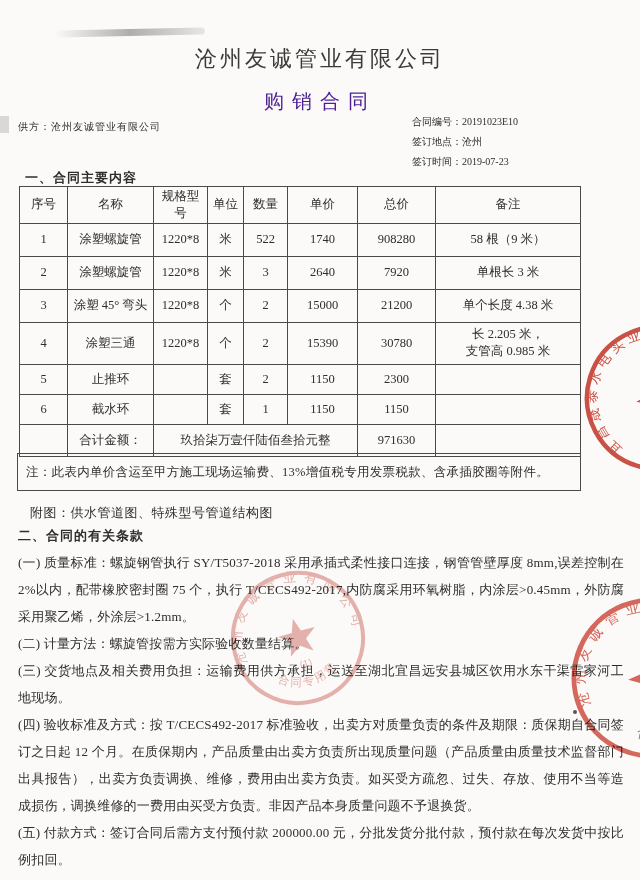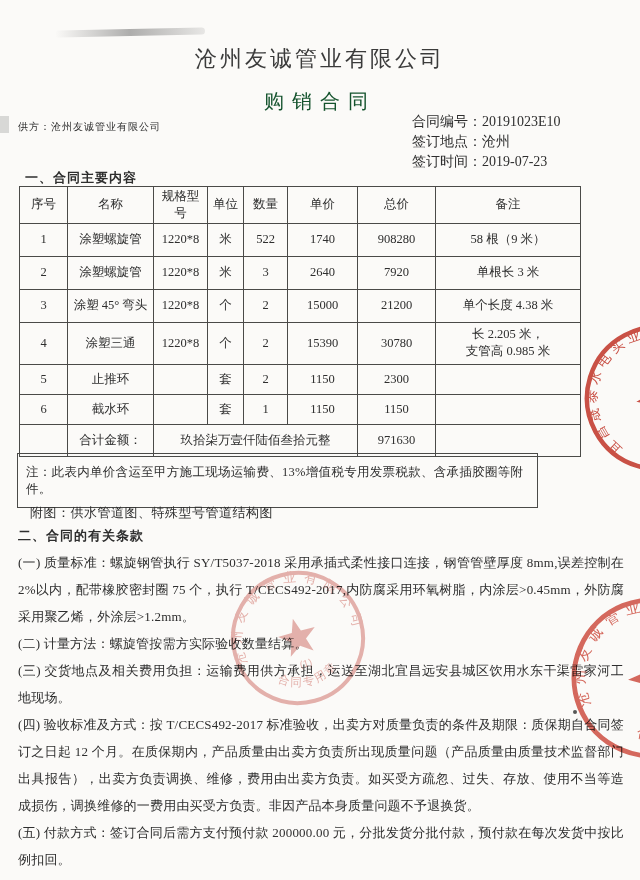--- a/index.html
+++ b/index.html
@@ -15,46 +15,46 @@
     background:linear-gradient(90deg, rgba(120,120,120,0), rgba(110,110,110,.55), rgba(120,120,120,.15));
     border-radius:4px; transform:rotate(-1.2deg); }
   .scan-edge-mark { position:absolute; left:0; top:116px; width:9px; height:17px;
     background:#c9c9c7; opacity:.7; }
   .ink-dot { position:absolute; left:573px; top:710px; width:4px; height:4px;
     background:#3a3a3a; border-radius:50%; opacity:.85; }
 
   .company-title { position:absolute; top:44px; left:0; width:100%; text-align:center;
     font-size:22px; letter-spacing:3px; color:#3b3b3b; }
   .doc-title { position:absolute; top:88px; left:0; width:100%; text-align:center;
-    font-size:20px; letter-spacing:8px; color:#14532d; }
+    font-size:20px; letter-spacing:8px; color:#4c1d95; }
 
   .party-line { position:absolute; left:18px; font-size:10px; letter-spacing:1px; }
   .supplier-line { top:120px; }
   .buyer-line { top:151px; }
   .sec-heading { position:absolute; left:18px; font-size:13px; font-weight:bold; letter-spacing:1px; }
   .sec1-heading { top:169px;margin-left:7px; }
   .sec2-heading { top:527px; }
 
-  .meta-block { position:absolute; left:412px; top:112px; font-size:14px; }
+  .meta-block { position:absolute; left:412px; top:112px; font-size:10px; }
   .meta-row { height:20px; line-height:20px; white-space:nowrap; }
 
   table.items { position:absolute; left:19px; top:186px; width:561px;
     border-collapse:collapse; table-layout:fixed; }
   table.items th, table.items td {
     border:1px solid #4a4a48; text-align:center; vertical-align:middle;
     font-size:12.5px; font-weight:normal; padding:1px 3px; line-height:1.35;
     overflow:hidden; }
   table.items { border:1.5px solid #44443f;padding-left:16px; }
   tr.h-row  { height:33px; }
   tr.r-std  { height:33px; }
   tr.r-sm   { height:30px; }
   tr.r-tall { height:42px; }
   tr.r-total{ height:32px; }
 
-  .note-box { position:absolute; left:17px; top:453px; width:521px;
+  .note-box { position:absolute; left:17px; top:453px; width:564px;
     border:1.2px solid #4a4a48; padding:10px 8px 9px; font-size:12.5px;
     letter-spacing:.3px; background:transparent; }
   .attachment-line { position:absolute; left:18px; top:504px; font-size:13px; letter-spacing:.5px;padding-left:12px; }
 
   .clauses { position:absolute; left:18px; top:549px; width:606px; }
   .clauses p { font-size:13px; line-height:27px; letter-spacing:.2px; text-align:justify; }
 
   .stamp { position:absolute; mix-blend-mode:multiply; pointer-events:none; }
   .stamp text { font-family:"Liberation Sans","DejaVu Sans",sans-serif; }
 </style>

